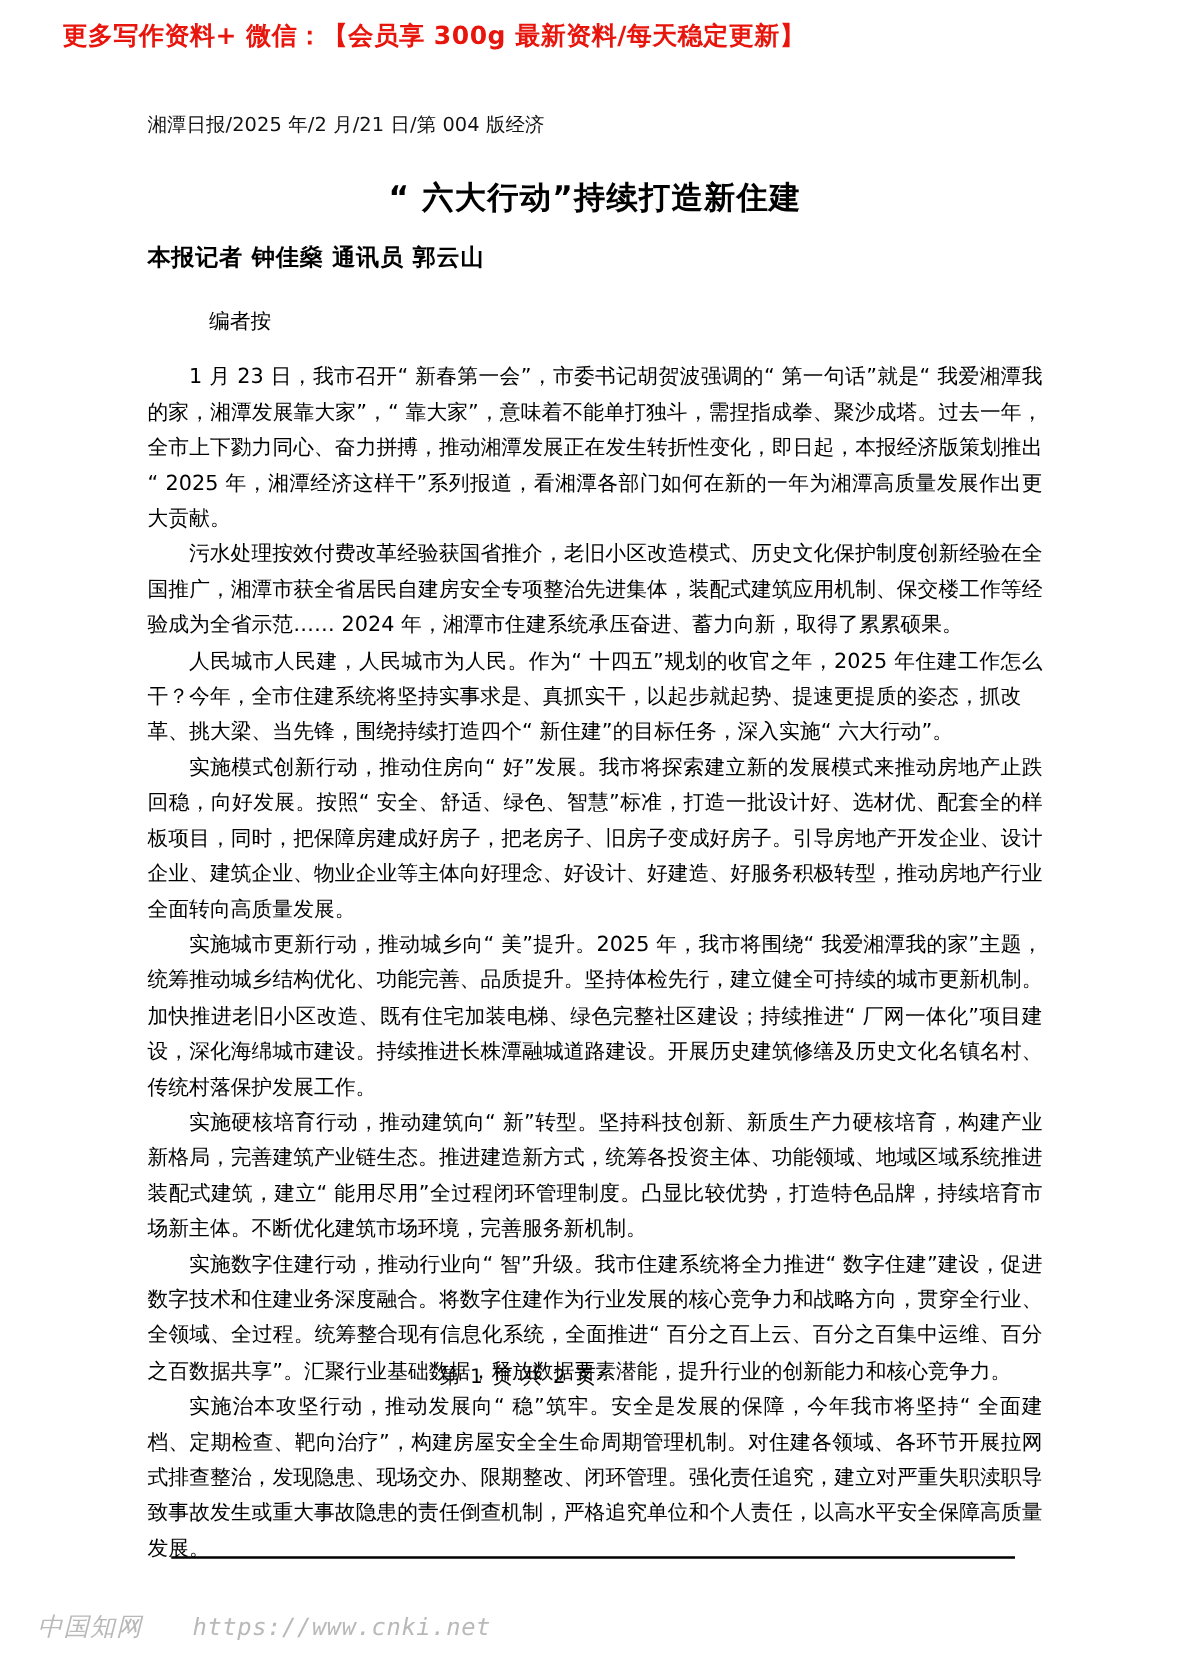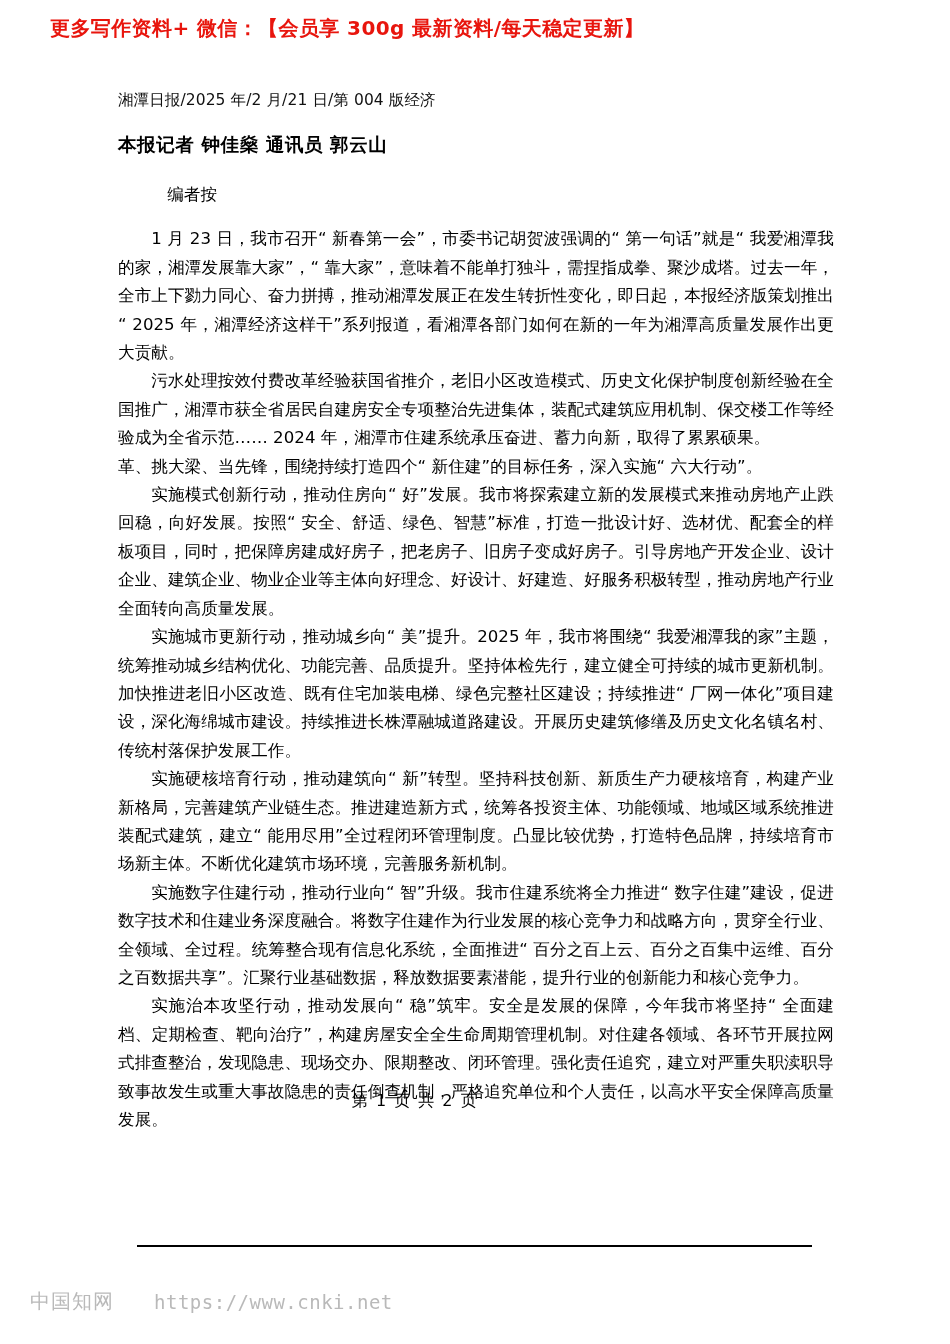--- a/index.html
+++ b/index.html
@@ -130,20 +130,21 @@
   }
 
   .watermark {
     position: absolute;
     left: 30px;
     top: 1288px;
     display: flex;
     align-items: center;
     gap: 40px;
     color: #b9b9b9;
+    font-style: italic;
   }
   .watermark .brand {
     font-size: 20px;
     letter-spacing: 1px;
     font-family: "DejaVu Sans", "Liberation Sans", sans-serif;
   }
   .watermark .url {
     font-size: 19px;
     letter-spacing: 0.5px;
     font-family: "DejaVu Sans Mono", "Liberation Mono", monospace;
@@ -153,31 +154,33 @@
 <body>
 
 <div class="page">
 
   <div class="promo-banner">更多写作资料+ 微信：【会员享 300g 最新资料/每天稳定更新】</div>
 
   <div class="doc">
 
     <div class="source-line">湘潭日报/2025 年/2 月/21 日/第 004 版经济</div>
 
+    <h1 class="doc-title">“ 六大行动”持续打造新住建</h1>
 
     <div class="byline">本报记者 钟佳燊 通讯员 郭云山</div>
 
     <div class="body-block">
 
       <p class="editor-note">编者按</p>
 
       <p class="para indent">1 月 23 日，我市召开“ 新春第一会”，市委书记胡贺波强调的“ 第一句话”就是“ 我爱湘潭我的家，湘潭发展靠大家”，“ 靠大家”，意味着不能单打独斗，需捏指成拳、聚沙成塔。过去一年，全市上下勠力同心、奋力拼搏，推动湘潭发展正在发生转折性变化，即日起，本报经济版策划推出“ 2025 年，湘潭经济这样干”系列报道，看湘潭各部门如何在新的一年为湘潭高质量发展作出更大贡献。</p>
 
       <p class="para indent">污水处理按效付费改革经验获国省推介，老旧小区改造模式、历史文化保护制度创新经验在全国推广，湘潭市获全省居民自建房安全专项整治先进集体，装配式建筑应用机制、保交楼工作等经验成为全省示范…… 2024 年，湘潭市住建系统承压奋进、蓄力向新，取得了累累硕果。</p>
 
+      <p class="para indent">人民城市人民建，人民城市为人民。作为“ 十四五”规划的收官之年，2025 年住建工作怎么干？今年，全市住建系统将坚持实事求是、真抓实干，以起步就起势、提速更提质的姿态，抓改</p>
 
       <p class="para noindent gap-before">革、挑大梁、当先锋，围绕持续打造四个“ 新住建”的目标任务，深入实施“ 六大行动”。</p>
 
       <p class="para indent">实施模式创新行动，推动住房向“ 好”发展。我市将探索建立新的发展模式来推动房地产止跌回稳，向好发展。按照“ 安全、舒适、绿色、智慧”标准，打造一批设计好、选材优、配套全的样板项目，同时，把保障房建成好房子，把老房子、旧房子变成好房子。引导房地产开发企业、设计企业、建筑企业、物业企业等主体向好理念、好设计、好建造、好服务积极转型，推动房地产行业全面转向高质量发展。</p>
 
       <p class="para indent">实施城市更新行动，推动城乡向“ 美”提升。2025 年，我市将围绕“ 我爱湘潭我的家”主题，统筹推动城乡结构优化、功能完善、品质提升。坚持体检先行，建立健全可持续的城市更新机制。加快推进老旧小区改造、既有住宅加装电梯、绿色完整社区建设；持续推进“ 厂网一体化”项目建设，深化海绵城市建设。持续推进长株潭融城道路建设。开展历史建筑修缮及历史文化名镇名村、传统村落保护发展工作。</p>
 
       <p class="para indent">实施硬核培育行动，推动建筑向“ 新”转型。坚持科技创新、新质生产力硬核培育，构建产业新格局，完善建筑产业链生态。推进建造新方式，统筹各投资主体、功能领域、地域区域系统推进装配式建筑，建立“ 能用尽用”全过程闭环管理制度。凸显比较优势，打造特色品牌，持续培育市场新主体。不断优化建筑市场环境，完善服务新机制。</p>
 
       <p class="para indent">实施数字住建行动，推动行业向“ 智”升级。我市住建系统将全力推进“ 数字住建”建设，促进数字技术和住建业务深度融合。将数字住建作为行业发展的核心竞争力和战略方向，贯穿全行业、全领域、全过程。统筹整合现有信息化系统，全面推进“ 百分之百上云、百分之百集中运维、百分之百数据共享”。汇聚行业基础数据，释放数据要素潜能，提升行业的创新能力和核心竞争力。</p>

